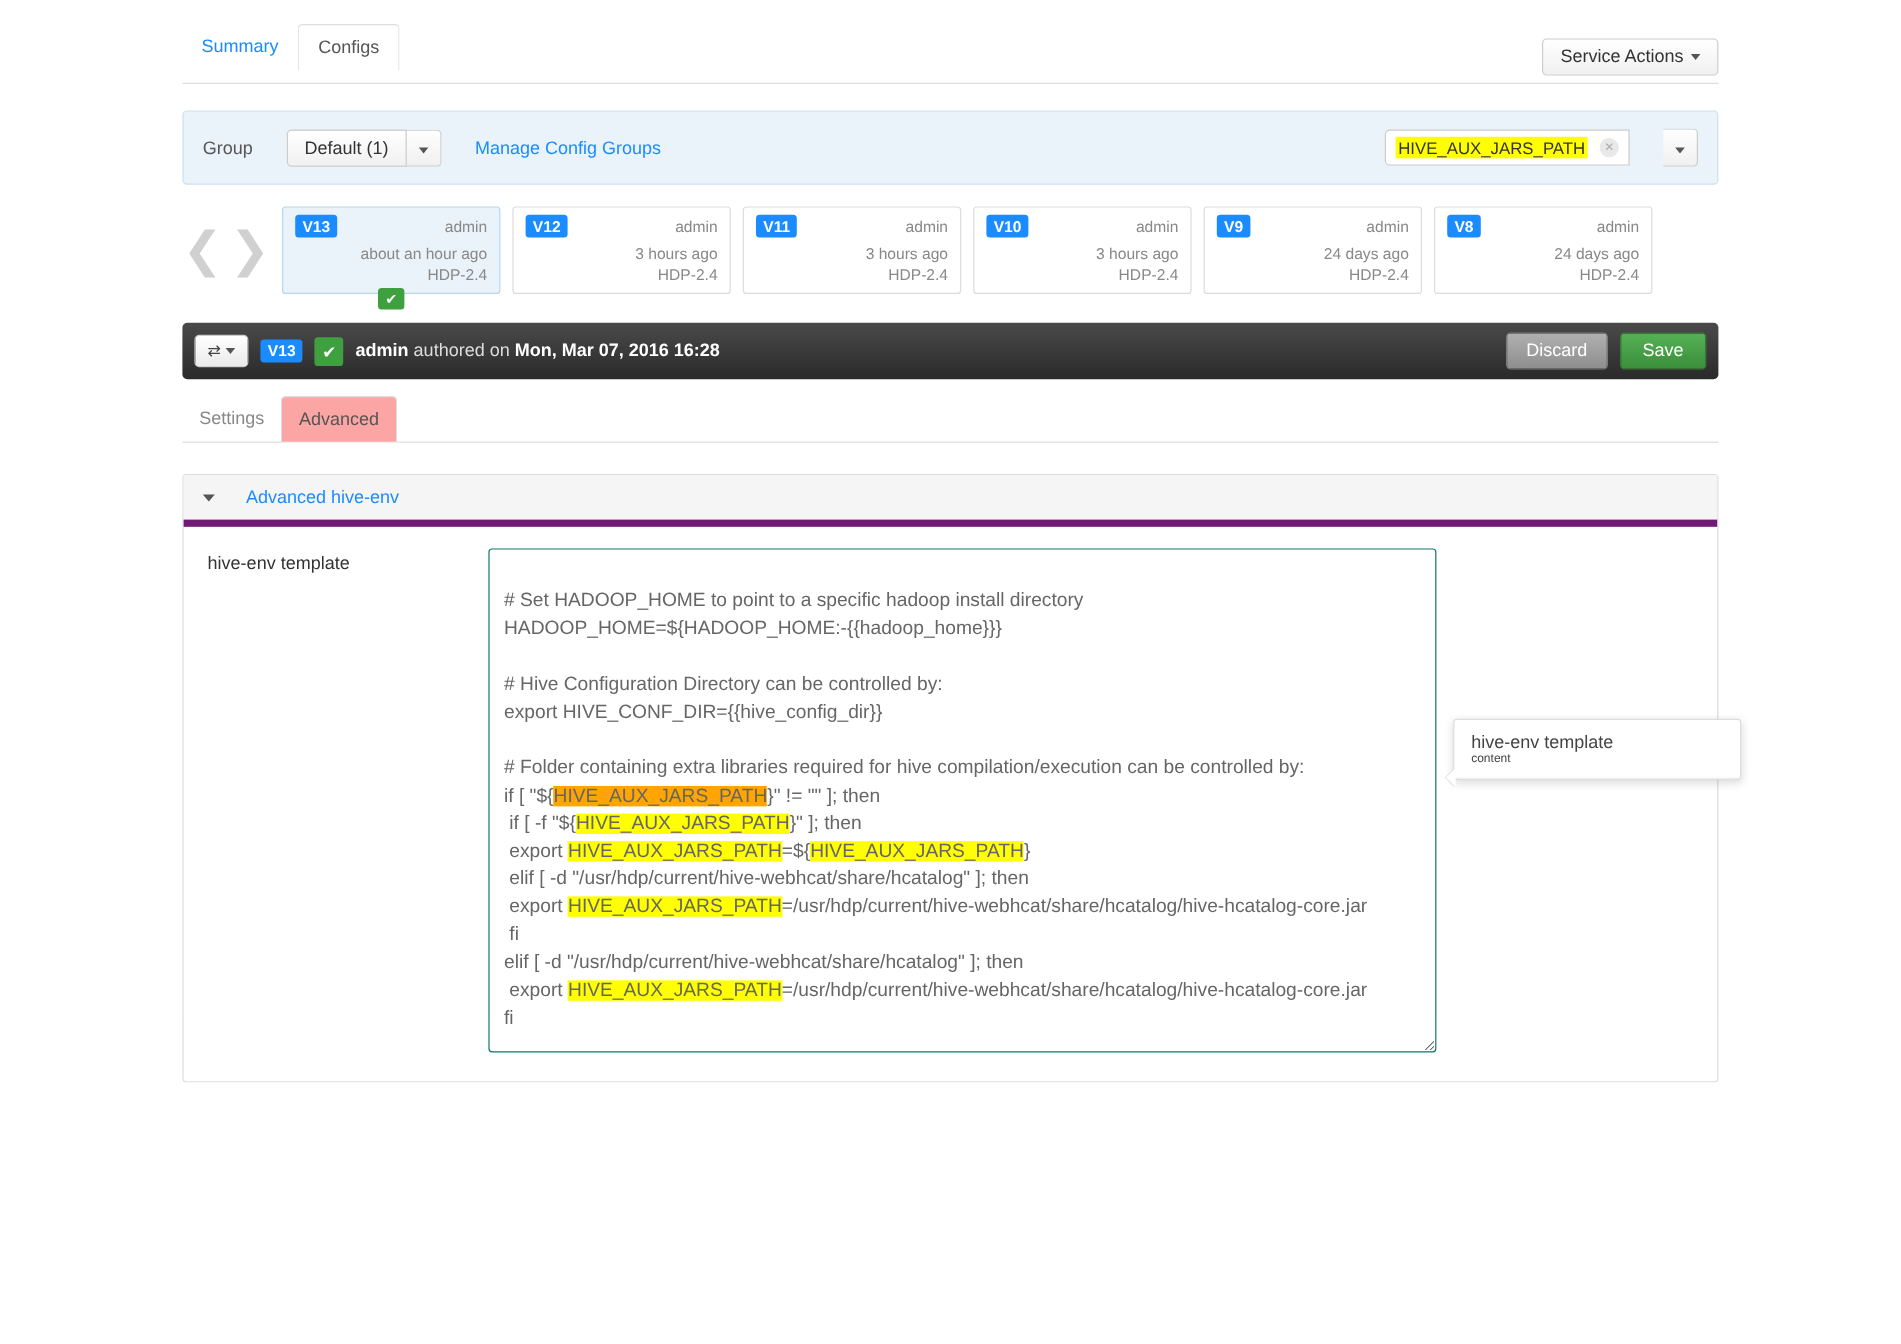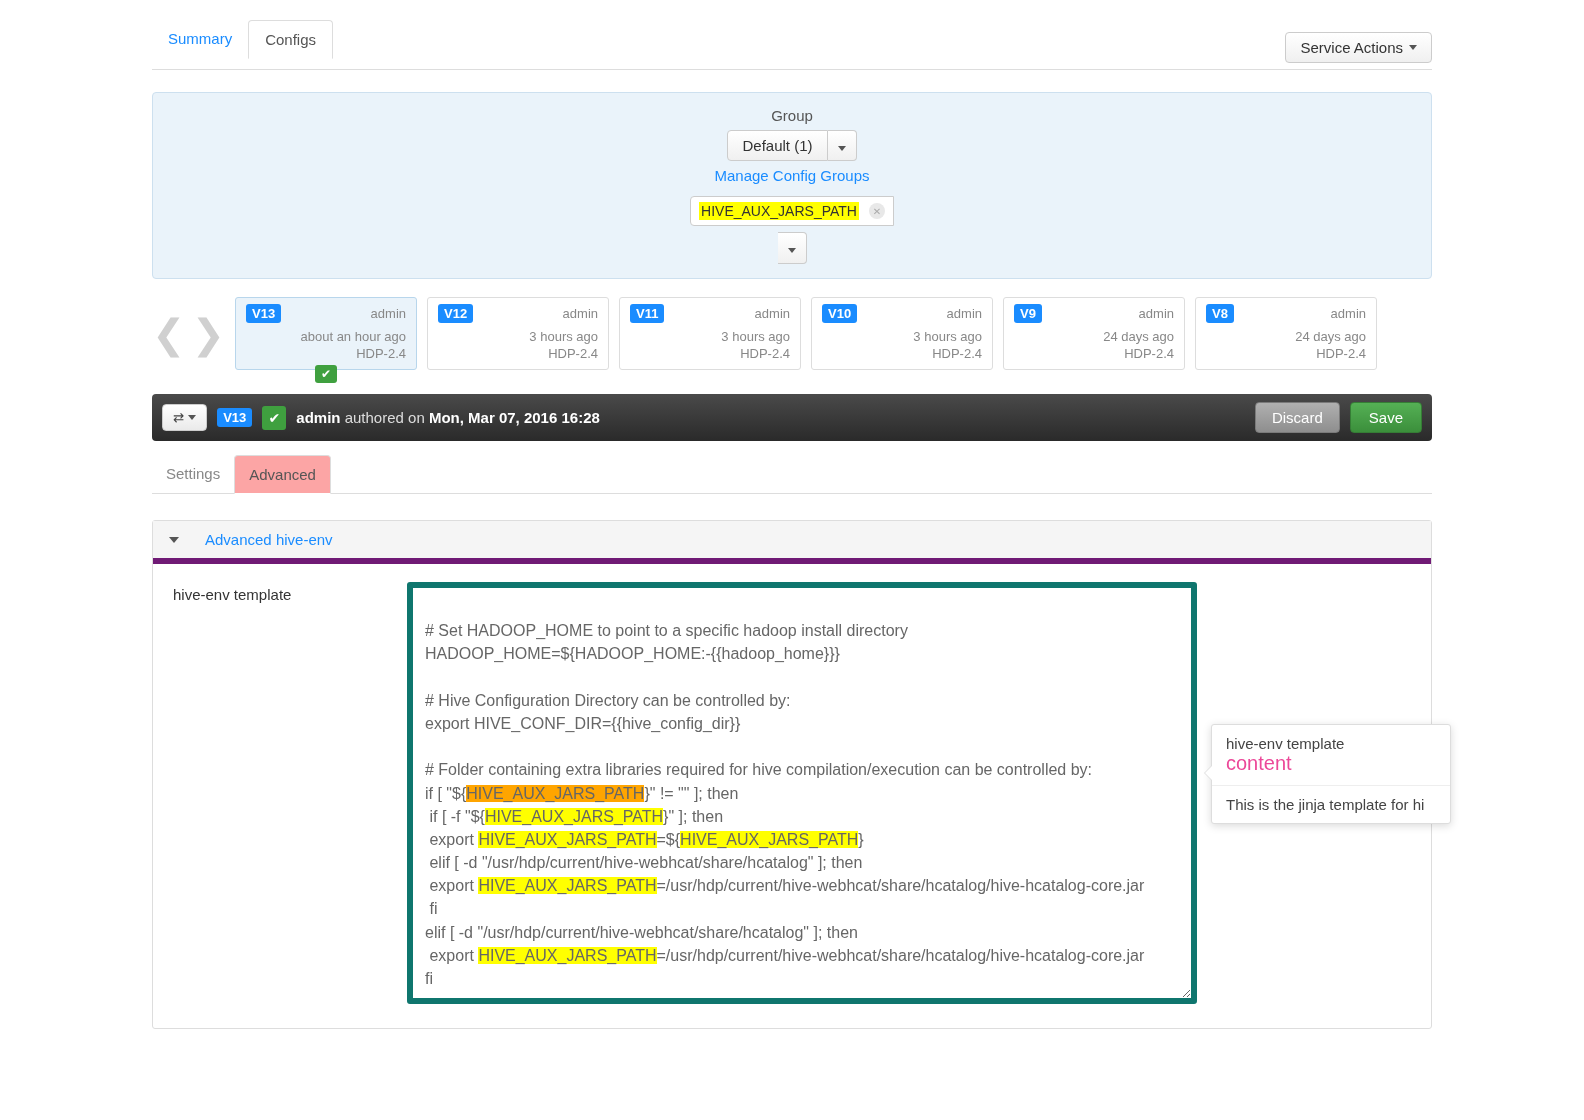--- a/index.html
+++ b/index.html
@@ -8,21 +8,21 @@
 
 
 .top-tabs { border-bottom: 1px solid #ddd; display: flex; align-items: center; justify-content: space-between; margin-top: 8px; }
 .top-tabs-left { display: flex; }
 .top-tabs .tab { padding: 10px 16px; color: #1a8cff; cursor: pointer; font-size: 15px; }
 .top-tabs .tab.active { border: 1px solid #ddd; border-bottom: 1px solid #fff; border-radius: 4px 4px 0 0; margin-bottom: -1px; color: #555; background: #fff; }
 .service-actions { border: 1px solid #ccc; border-radius: 4px; padding: 6px 14px; background: linear-gradient(#fff,#f0f0f0); cursor: pointer; font-size: 15px; color: #333; display: flex; align-items: center; gap: 6px; margin-bottom: 6px; margin-top: 24px; }
 .caret { display: inline-block; width: 0; height: 0; border-left: 4px solid transparent; border-right: 4px solid transparent; border-top: 5px solid #555; }
 
 
-.group-bar { background: #eaf3fa; border: 1px solid #cde0ef; border-radius: 4px; padding: 14px 16px; margin-top: 22px; display: flex; align-items: center; gap: 6px; flex-direction: column; }
+.group-bar { background: #eaf3fa; border: 1px solid #cde0ef; border-radius: 4px; padding: 14px 16px; margin-top: 22px; display: flex; align-items: center; gap: 28px; }
 .group-bar .label { color: #555; font-size: 15px; }
 .btn { border: 1px solid #ccc; background: linear-gradient(#fff,#f0f0f0); padding: 6px 14px; border-radius: 4px; cursor: pointer; font-size: 15px; color: #333; }
 .btn-group { display: flex; }
 .btn-group .btn:first-child { border-radius: 4px 0 0 4px; }
 .btn-group .btn:last-child { border-radius: 0 4px 4px 0; border-left: none; padding: 6px 10px; }
 .link { color: #1a8cff; cursor: pointer; font-size: 15px; }
 .group-bar .spacer { flex: 1; }
 .search-box { display: flex; align-items: center; border: 1px solid #ccc; border-radius: 4px 0 0 4px; background: #fff; padding: 5px 8px; }
 .search-box .hl { background: #ffff00; padding: 1px 2px; font-size: 14px; }
 .search-clear { color: #aaa; background: #e8e8e8; border-radius: 50%; width: 16px; height: 16px; display: flex; align-items: center; justify-content: center; font-size: 10px; margin-left: 10px; cursor: pointer; }
@@ -57,31 +57,31 @@
 .sub-tabs .stab { padding: 10px 14px; color: #888; cursor: pointer; font-size: 15px; }
 .sub-tabs .stab.active { border: 1px solid #ddd; border-bottom: 1px solid #fff; border-radius: 4px 4px 0 0; margin-bottom: -1px; color: #555; background: #fca5a5; }
 
 
 .panel { border: 1px solid #ddd; border-radius: 3px; margin-top: 26px; }
 .panel-header { background: #f5f5f5; border-bottom: 6px solid #701a75; padding: 10px 16px; display: flex; align-items: center; gap: 26px; cursor: pointer; }
 .panel-header .tri { width: 0; height: 0; border-left: 5px solid transparent; border-right: 5px solid transparent; border-top: 6px solid #555; }
 .panel-body { padding: 18px 20px 24px; display: flex; gap: 24px; position: relative; }
 .prop-label { width: 210px; color: #333; font-size: 15px; padding-top: 4px; }
 .prop-value { flex: 1; }
-.ta-wrap { border: 6px solid #0f766e; border-radius: 3px; padding: 8px 12px; font-size: 16px; color: #666; line-height: 1.45; resize: both; overflow: auto; min-height: 420px; width: 790px; font-family: "Helvetica Neue", Helvetica, Arial, sans-serif; white-space: pre-wrap; }
+.ta-wrap { border: 1px solid #0f766e; border-radius: 3px; padding: 8px 12px; font-size: 16px; color: #666; line-height: 1.45; resize: both; overflow: auto; min-height: 420px; width: 790px; font-family: "Helvetica Neue", Helvetica, Arial, sans-serif; white-space: pre-wrap; }
 .hl-y { background: #ffff00; }
 .hl-o { background: #ffa500; }
 
 
 .tooltip-box { position: absolute; left: 1058px; top: 160px; background: #fff; border: 1px solid #ddd; box-shadow: 0 2px 8px rgba(0,0,0,0.15); border-radius: 3px; width: 240px; }
 .tooltip-box::before { content: ""; position: absolute; left: -8px; top: 40px; border-top: 8px solid transparent; border-bottom: 8px solid transparent; border-right: 8px solid #ddd; }
 .tooltip-box::after { content: ""; position: absolute; left: -7px; top: 40px; border-top: 8px solid transparent; border-bottom: 8px solid transparent; border-right: 8px solid #fff; }
 .tt-head { padding: 10px 14px; border-bottom: 1px solid #eee; }
 .tt-title { color: #444; font-size: 15px; }
-.tt-sub { color: #ec4899; font-size: 20px; }
+.tt-sub { color: #404040; font-size: 10px; }
 .tt-body { padding: 10px 14px; color: #444; font-size: 15px; white-space: nowrap; overflow: hidden; }
 </style>
 </head>
 <body>
 
 <div class="container">
 
   <div class="top-tabs">
     <div class="top-tabs-left">
       <div class="tab">Summary</div>
@@ -213,18 +213,17 @@
 <span> export </span><span class="hl-y">HIVE_AUX_JARS_PATH</span><span>=/usr/hdp/current/hive-webhcat/share/hcatalog/hive-hcatalog-core.jar</span>
 <span>fi</span>
 </div>
       </div>
 
       <div class="tooltip-box">
         <div class="tt-head">
           <div class="tt-title">hive-env template</div>
           <div class="tt-sub">content</div>
         </div>
-        <div class="tt-body">This is the jinja template for hi</div>
       </div>
     </div>
   </div>
 
 </div>
 
 </body></html>

